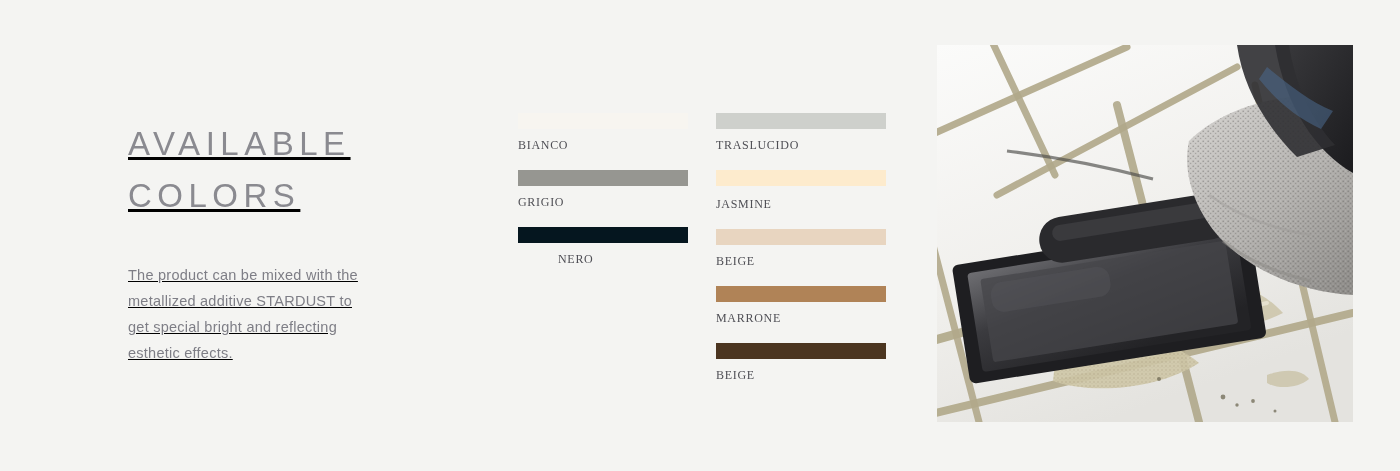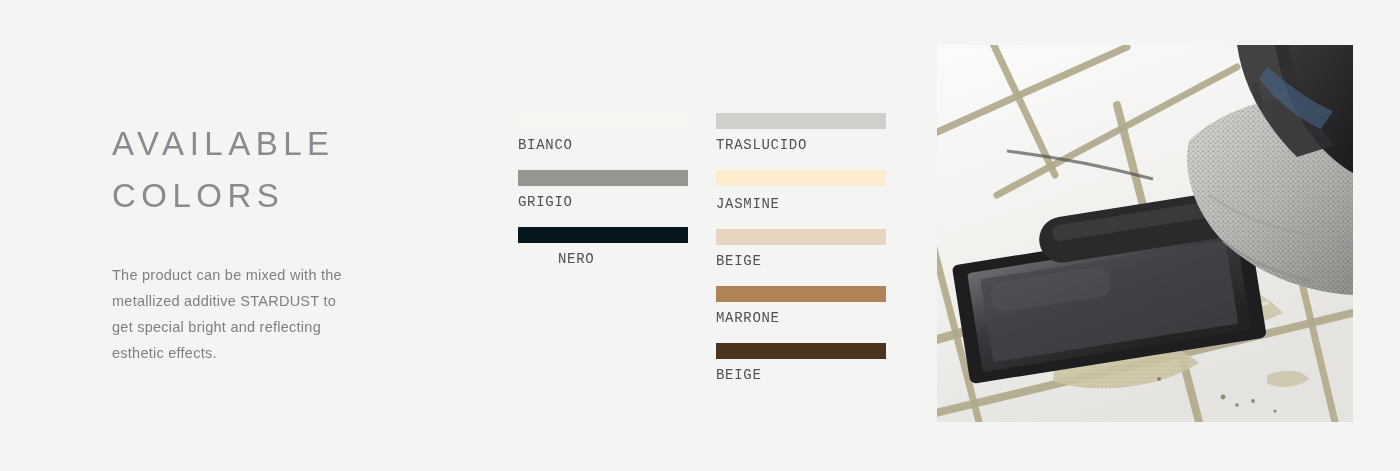--- a/index.html
+++ b/index.html
@@ -19,23 +19,24 @@
   .stage {
     position: relative;
     width: 1400px;
     height: 471px;
     background: #f4f4f2;
   }
 
   
   .text-block {
     position: absolute;
-    left: 112px;
+    left: 128px;
     top: 118px;
     width: 290px;
+    text-decoration: underline;
   }
 
   .headline {
     font-family: "Liberation Sans", sans-serif;
     font-size: 33px;
     line-height: 52px;
     letter-spacing: 5.5px;
     font-weight: 300;
     color: #8a8a90;
     white-space: pre-line;
@@ -73,22 +74,22 @@
   .swatch-item:last-child { margin-bottom: 0; }
 
   .swatch-chip {
     width: 170px;
     height: 16px;
     display: block;
   }
 
   .swatch-label {
     margin-top: 10px;
-    font-family: Liberation Mono, monospace;
-    font-size: 14px;
+    font-family: Liberation Serif, serif;
+    font-size: 12px;
     letter-spacing: 0.7px;
     color: #4f4f55;
     line-height: 12px;
   }
 
   
   .photo-frame {
     position: absolute;
     left: 937px;
     top: 45px;

